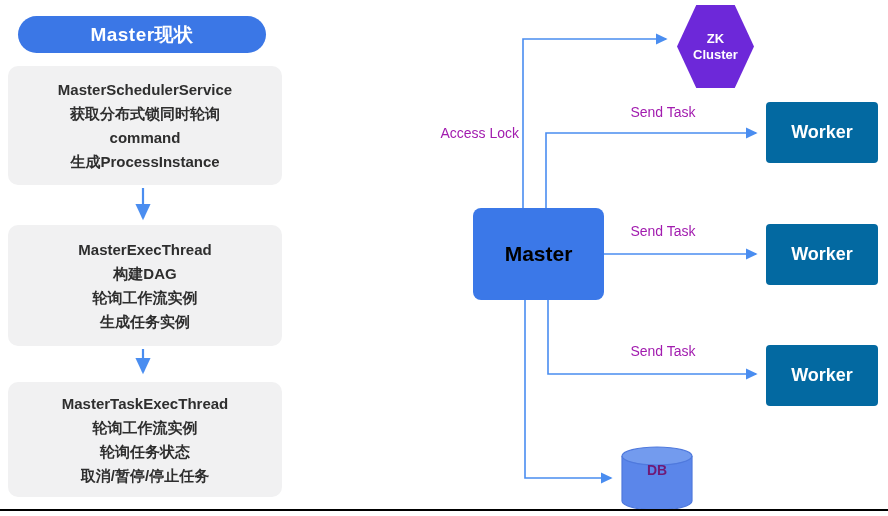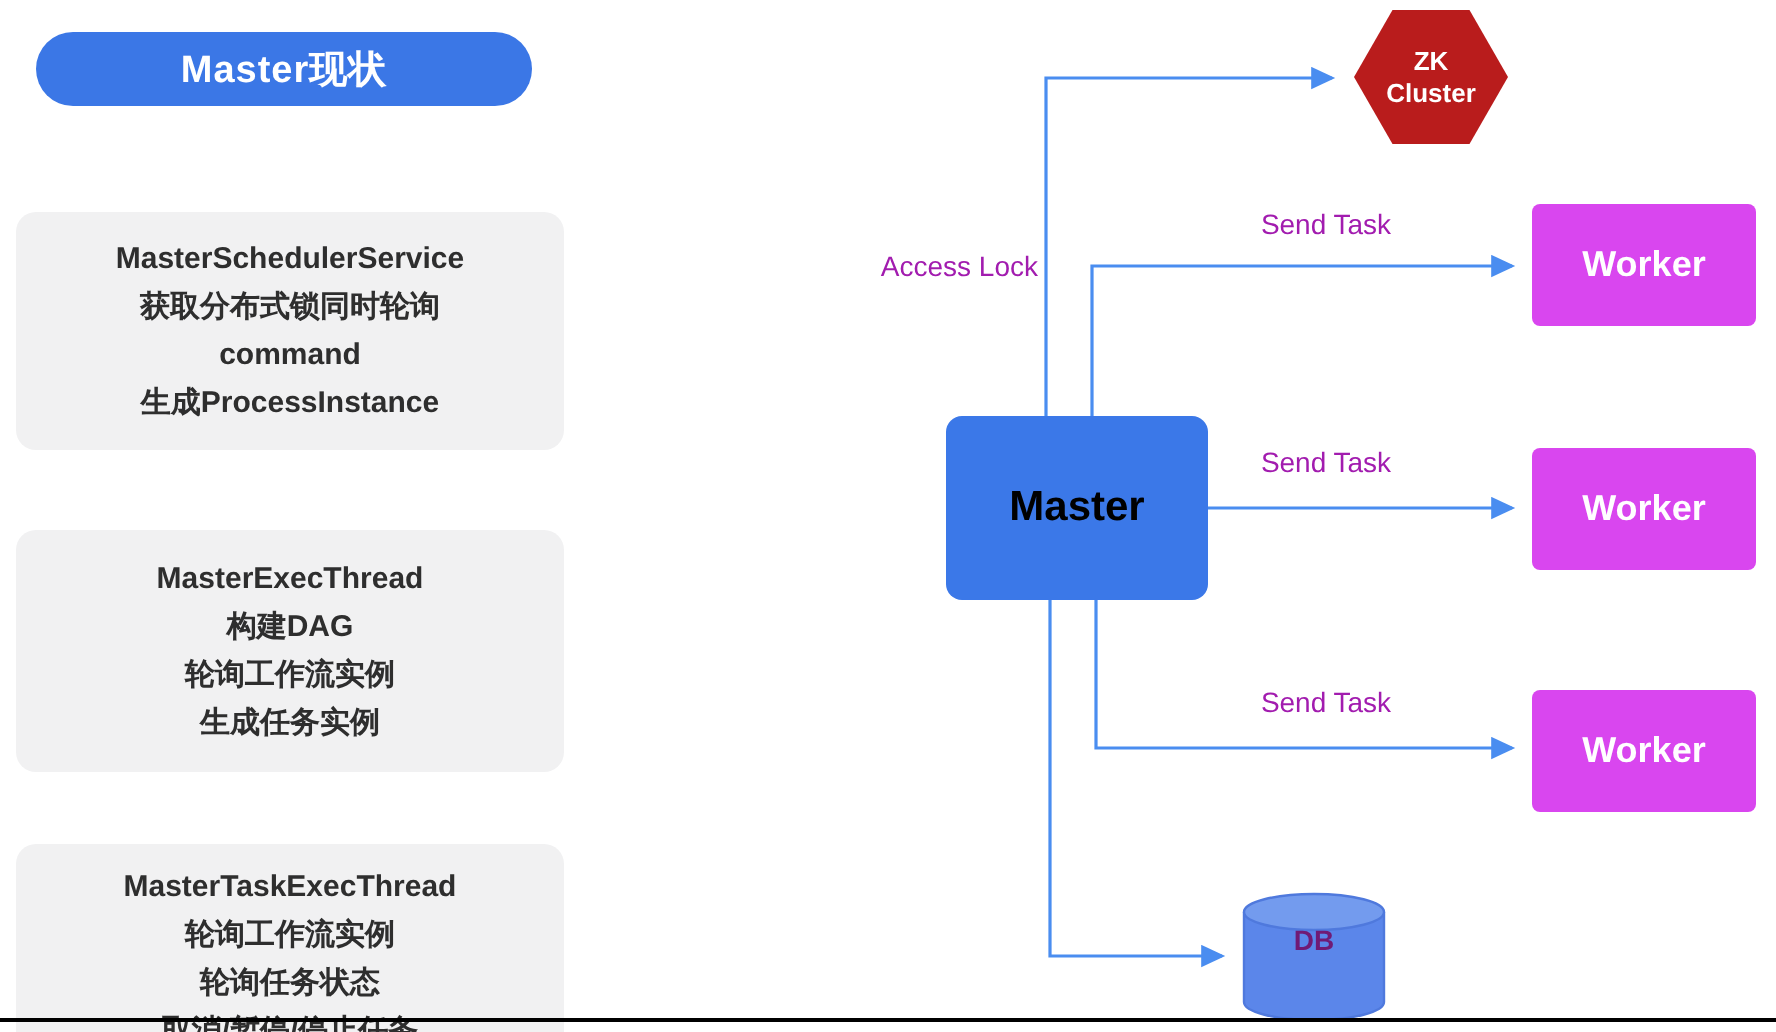--- a/index.html
+++ b/index.html
@@ -10,41 +10,41 @@
   .abs{position:absolute;}
   
   .title-pill{
     left:18px;top:16px;width:248px;height:37px;background:#3b77e6;border-radius:19px;
     display:flex;align-items:center;justify-content:center;color:#ffffff;
     font-size:19px;font-weight:bold;letter-spacing:.5px;
   }
   .step-box{
     left:8px;width:274px;background:#f1f1f2;border-radius:10px;
     display:flex;flex-direction:column;align-items:center;justify-content:center;
-    color:#2e2e2e;font-size:15px;font-weight:bold;line-height:24px;text-align:center;margin-top:40px;
+    color:#2e2e2e;font-size:15px;font-weight:bold;line-height:24px;text-align:center;
   }
   #step1{top:66px;height:119px;}
   #step2{top:225px;height:121px;}
   #step3{top:382px;height:115px;}
   
   .master-node{
     left:473px;top:208px;width:131px;height:92px;background:#3b78e8;border-radius:8px;
     display:flex;align-items:center;justify-content:center;color:#000000;
     font-size:21px;font-weight:bold;
   }
   .worker-node{
-    left:766px;width:112px;height:61px;background:#d946ef;border-radius:4px;
+    left:766px;width:112px;height:61px;background:#0369a1;border-radius:4px;
     display:flex;align-items:center;justify-content:center;color:#ffffff;
     font-size:18px;font-weight:bold;
   }
   #worker1{top:102px;}
   #worker2{top:224px;}
   #worker3{top:345px;}
   .zk-hex{
-    left:677px;top:5px;width:77px;height:67px;background:#b91c1c;
+    left:677px;top:5px;width:77px;height:83px;background:#6d28d9;
     clip-path:polygon(25% 0%,75% 0%,100% 50%,75% 100%,25% 100%,0% 50%);
     display:flex;align-items:center;justify-content:center;
   }
   .zk-hex span{
     display:block;width:48px;text-align:center;color:#ffffff;font-size:13px;
     font-weight:600;line-height:16px;overflow-wrap:anywhere;word-break:break-word;
   }
   .db-wrap{left:621px;top:446px;width:72px;height:66px;}
   .db-label{
     left:621px;top:462px;width:72px;text-align:center;color:#701a75;

